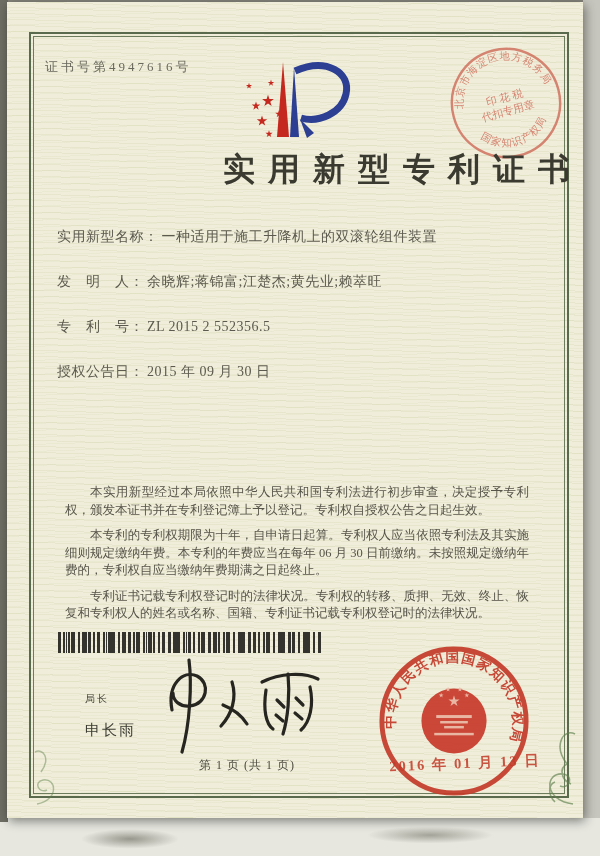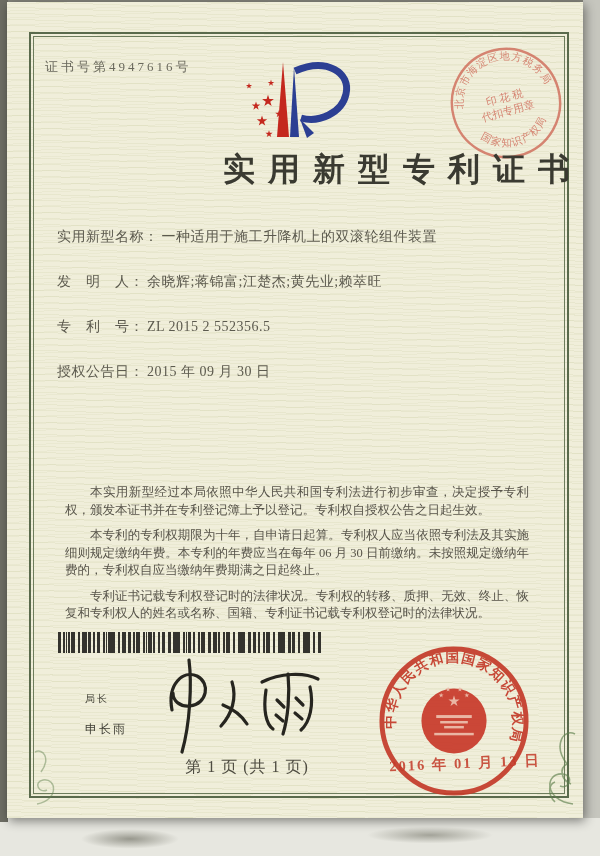--- a/index.html
+++ b/index.html
@@ -43,27 +43,27 @@
   .paras p { text-indent:2em; margin:8px; }
 
   .barcode { position:absolute; left:51px; top:630px; width:263px; height:21px;
     background:
       repeating-linear-gradient(90deg,#34332e 0 2px, transparent 2px 5px),
       repeating-linear-gradient(90deg,#34332e 0 1px, transparent 1px 8px),
       repeating-linear-gradient(90deg,#34332e 0 3px, transparent 3px 13px); }
 
   .director-title { position:absolute; left:78px; top:690px; font-size:10px; color:#3d3c33;
     letter-spacing:2px; font-family:"Liberation Sans","DejaVu Sans",sans-serif; }
-  .director-name  { position:absolute; left:78px; top:719px; font-size:12px; color:#3d3c33;
+  .director-name  { position:absolute; left:78px; top:719px; font-size:15px; color:#3d3c33;
     letter-spacing:2px; font-family:Liberation Sans, sans-serif; }
 
   .signature { position:absolute; left:145px; top:650px; width:180px; height:108px; }
 
   .page-info { position:absolute; left:0; top:755px; width:480px; text-align:center;
-    font-size:16px; color:#4e4c41; letter-spacing:1px; }
+    font-size:12px; color:#4e4c41; letter-spacing:1px; }
 
   .office-seal { position:absolute; left:368px; top:640px; width:158px; height:158px;
     opacity:.92; }
   .seal-date { position:absolute; left:352px; top:752px; width:212px; text-align:center;
     font-size:14.5px; font-weight:bold; color:#c33a28; letter-spacing:2px;
     transform:rotate(-2.5deg); opacity:.85; }
 
   .tax-seal { position:absolute; left:440px; top:42px; width:118px; height:118px;
     transform:rotate(-15deg); opacity:.8; }
 

